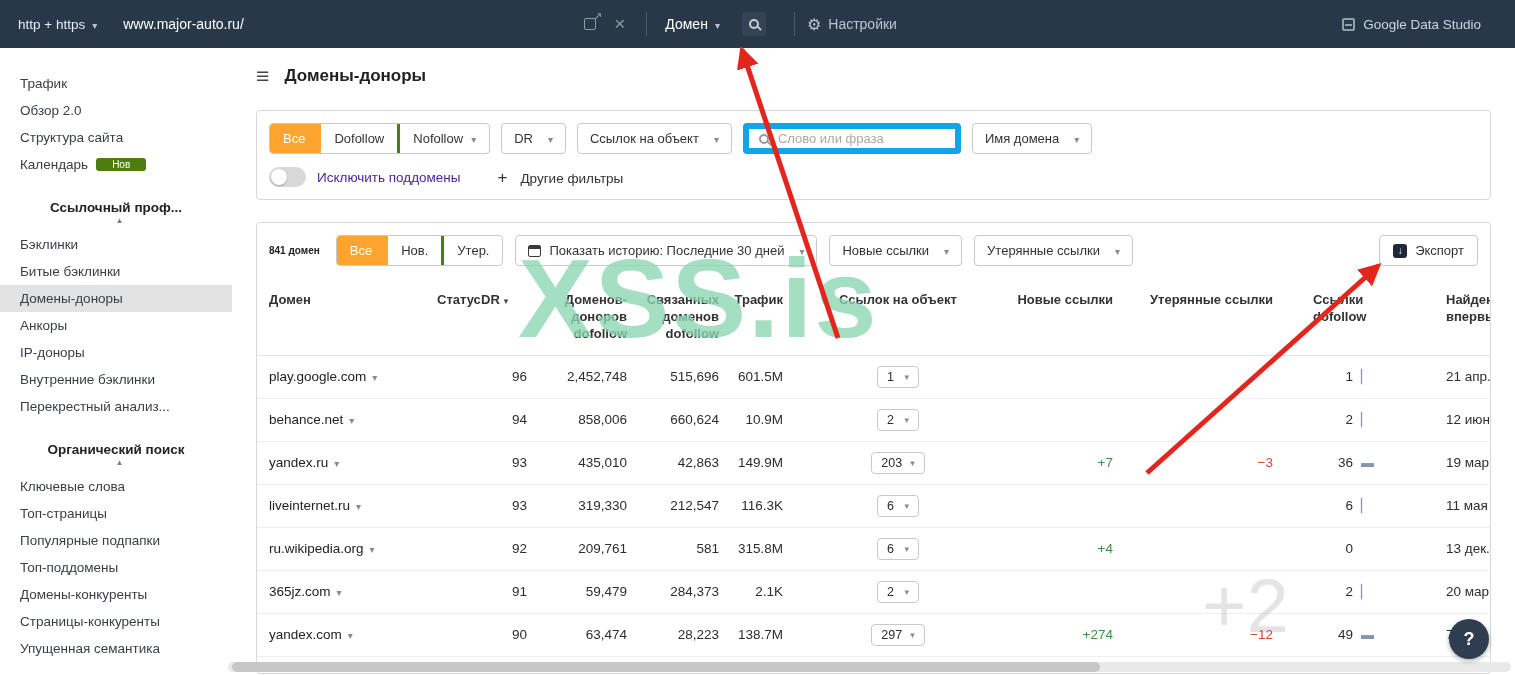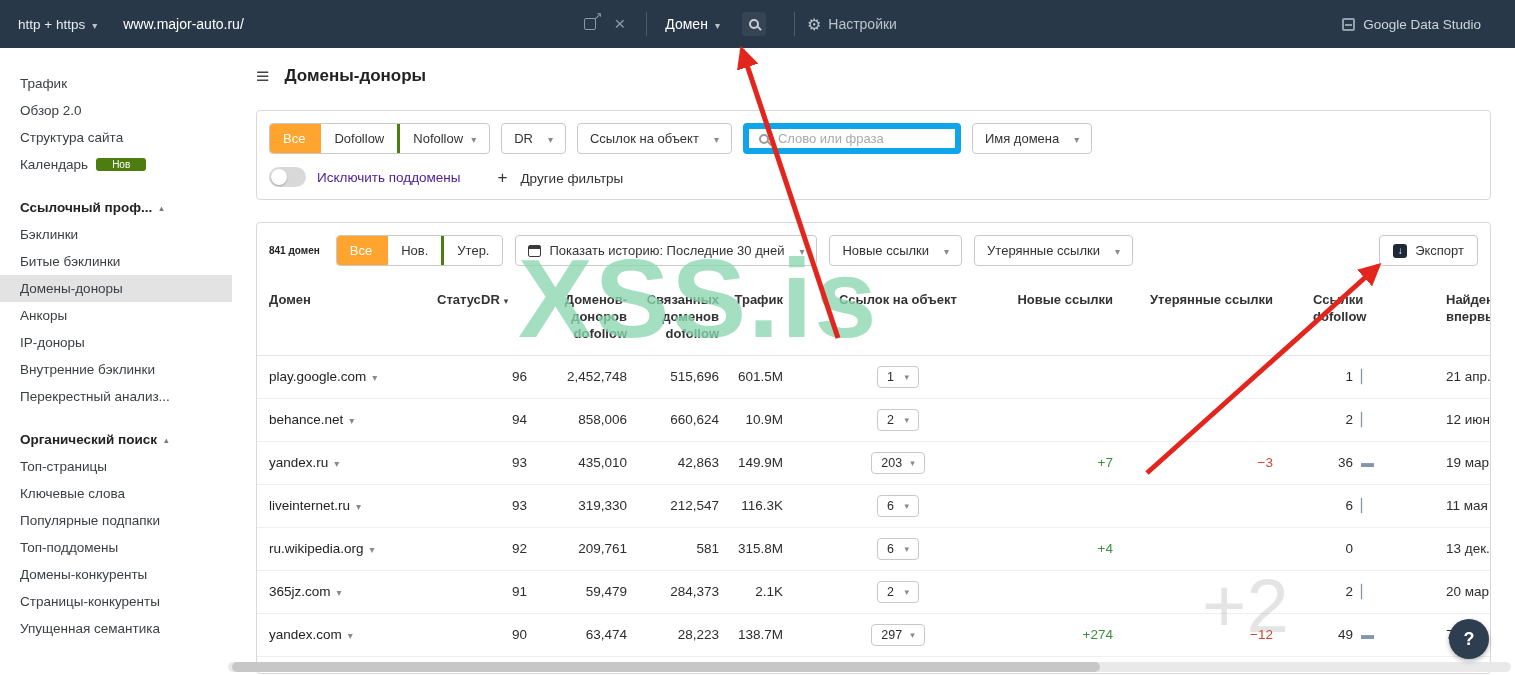--- a/index.html
+++ b/index.html
@@ -26,21 +26,21 @@
   .mag.dark { border-color:#9a9a9a; } .mag.dark::after { background:#9a9a9a; }
   .tb-settings { display:inline-flex; align-items:center; gap:7px; color:#b9c3cd; cursor:pointer; }
   .gear::before { content:"⚙"; font-size:16px; color:#b9c3cd; }
   .tb-gds { margin-left:auto; margin-right:34px; display:inline-flex; align-items:center; gap:8px; color:#cdd5dd; font-size:13.5px; cursor:pointer; }
   .gds-icon { width:13px; height:13px; border:2px solid #93a0ac; border-radius:2px; position:relative; }
   .gds-icon::after { content:""; position:absolute; left:1px; right:1px; top:4px; height:2px; background:#93a0ac; }
 
   
   .sidebar { position:absolute; left:0; top:48px; bottom:0; width:232px; background:#fff; padding-top:22px; font-size:13.5px; color:#3a3f44; overflow:hidden; z-index:5; }
   .side-item { padding:6px 20px; cursor:pointer; display:flex; align-items:center; white-space:nowrap; }
-  .side-item.section { margin-top:16px; font-weight:bold; color:#222; }
+  .side-item.section { margin-top:16px; font-weight:bold; color:#222;flex-direction:column; }
   .side-item.selected { background:#e3e3e3; }
   .side-badge { background:#4d7c0f; color:#fff; font-size:10px; padding:1px 16px; border-radius:3px; margin-left:8px; }
   .side-badge:empty, .side-caret:empty { display:none; }
   .side-caret { font-size:9px; color:#7a7a7a; margin-left:7px; }
 
   
   .main { position:absolute; left:232px; top:48px; right:0; bottom:0; padding:14px 24px 0; background:#fff; }
   .page-head { display:flex; align-items:center; gap:15px; height:28px; }
   .hamburger::before { content:"≡"; font-size:23px; color:#444; line-height:1; }
   .page-title { font-size:17px; font-weight:bold; color:#222; }
@@ -191,25 +191,25 @@
     <div class="side-item">
       <span class="side-label">Перекрестный анализ...</span>
 
     </div>
     <div class="side-item section">
       <span class="side-label">Органический поиск</span>
 
       <span class="side-caret">▴</span>
     </div>
     <div class="side-item">
+      <span class="side-label">Ключевые слова</span>
+
+    </div>
+    <div class="side-item">
       <span class="side-label">Топ-страницы</span>
-
-    </div>
-    <div class="side-item">
-      <span class="side-label">Ключевые слова</span>
 
     </div>
     <div class="side-item">
       <span class="side-label">Популярные подпапки</span>
 
     </div>
     <div class="side-item">
       <span class="side-label">Топ-поддомены</span>
 
     </div>

